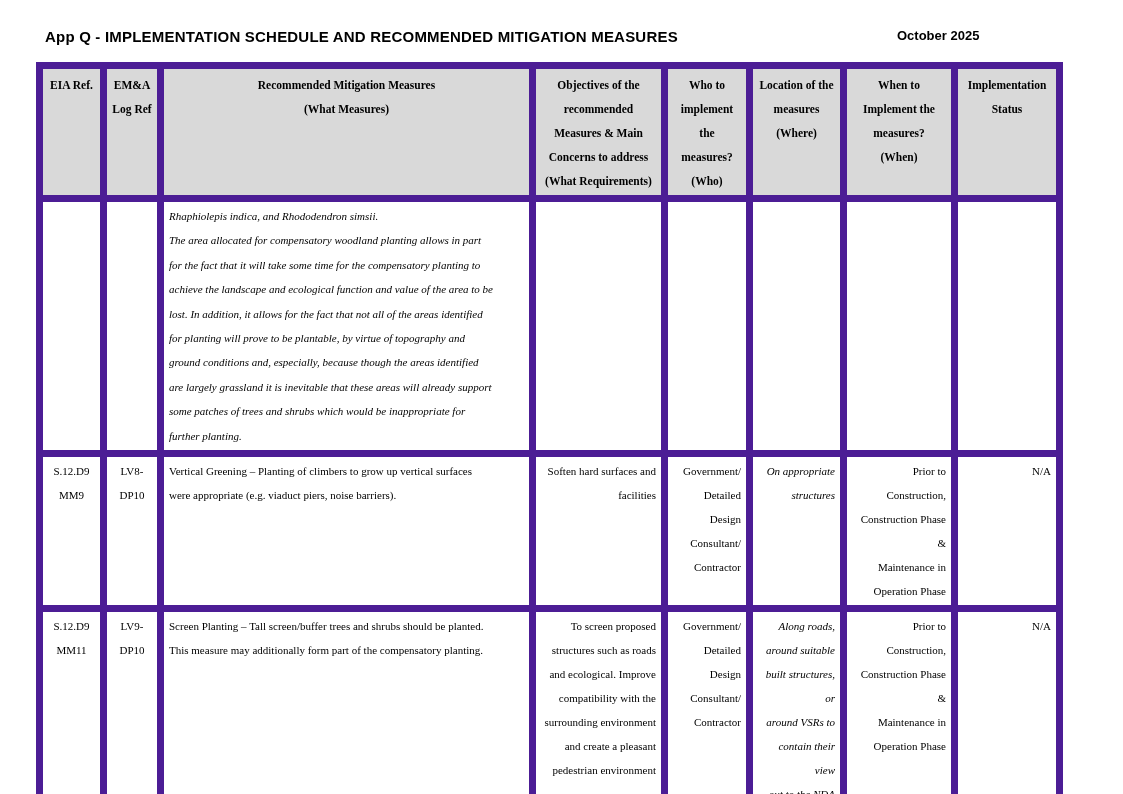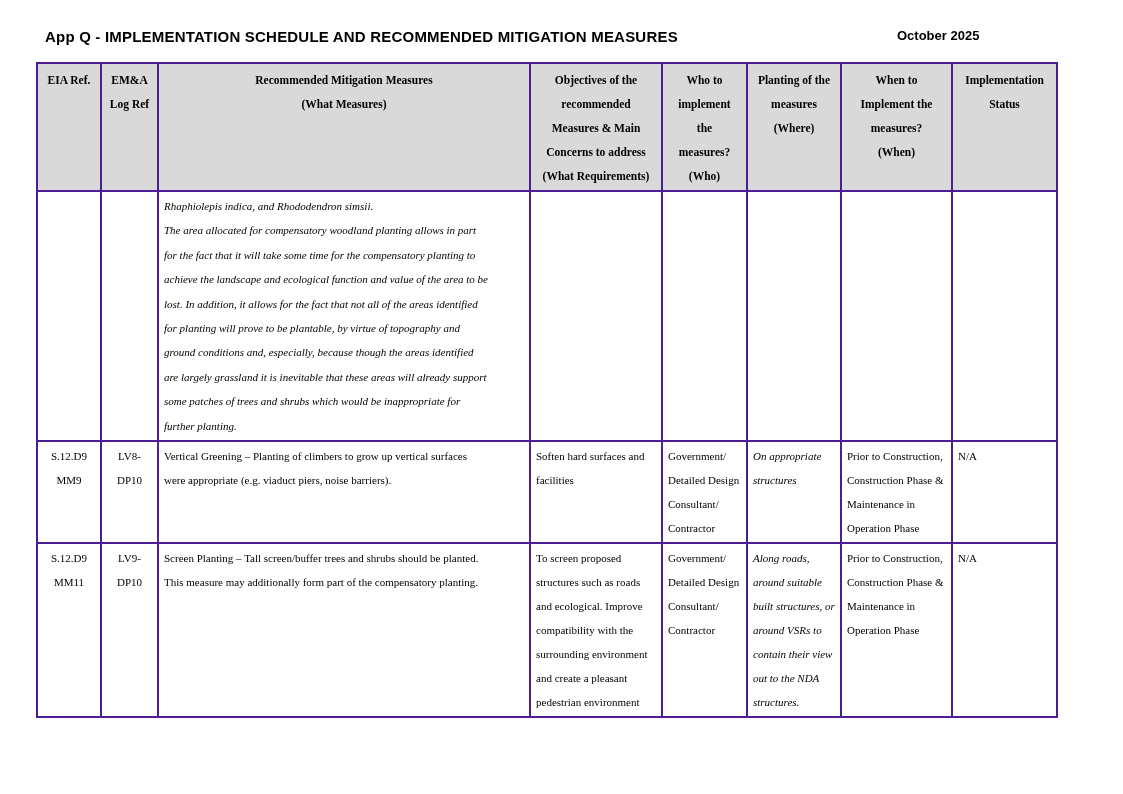--- a/index.html
+++ b/index.html
@@ -16,30 +16,30 @@
     position:absolute; top:28px; left:897px;
     font-family:"Liberation Sans", sans-serif; font-weight:bold; font-size:13px;
     white-space:nowrap;
   }
   table.sched {
     position:absolute; top:62px; left:36px; width:1020px;
     border-collapse:collapse; table-layout:fixed;
     border:2px solid #000;
   }
   .sched th, .sched td {
-    border:2px solid #4c1d95; vertical-align:top; overflow:hidden;
+    border:7px solid #4c1d95; vertical-align:top; overflow:hidden;
     white-space:pre-line; font-size:11px; line-height:24px; padding:2px 5px;
   }
   .sched thead th {
     background:#d9d9d9; font-weight:bold; font-size:11.5px; text-align:center;
     height:112px; padding-top:4px;
   }
   .c-eia, .c-ema { text-align:center; padding-left:6px; }
   .c-measures { text-align:left; padding-left:9px; padding-right:8px;margin-left:40px; }
-  .c-center { text-align:left; }
+  .c-center { text-align:right; }
   .italic { font-style:italic; }
   .c-where-val { font-style:italic; }
   tr.r1 td { height:241px; line-height:24.4px; }
   tr.r2 td { height:91px; }
   tr.r3 td { height:166px; }
   tr.r4 td { height:21px; line-height:19px; }
   .page-number {
     position:absolute; top:720px; left:0; width:1123px;
     text-align:center; font-size:12.5px;
   }
@@ -73,21 +73,21 @@
         <th>Objectives of the
 recommended
 Measures &amp; Main
 Concerns to address
 (What Requirements)</th>
         <th>Who to
 implement
 the
 measures?
 (Who)</th>
-        <th>Planting of the
+        <th>Location of the
 measures
 (Where)</th>
         <th>When to
 Implement the
 measures?
 (When)</th>
         <th>Implementation
 Status</th>
       </tr>
     </thead>

